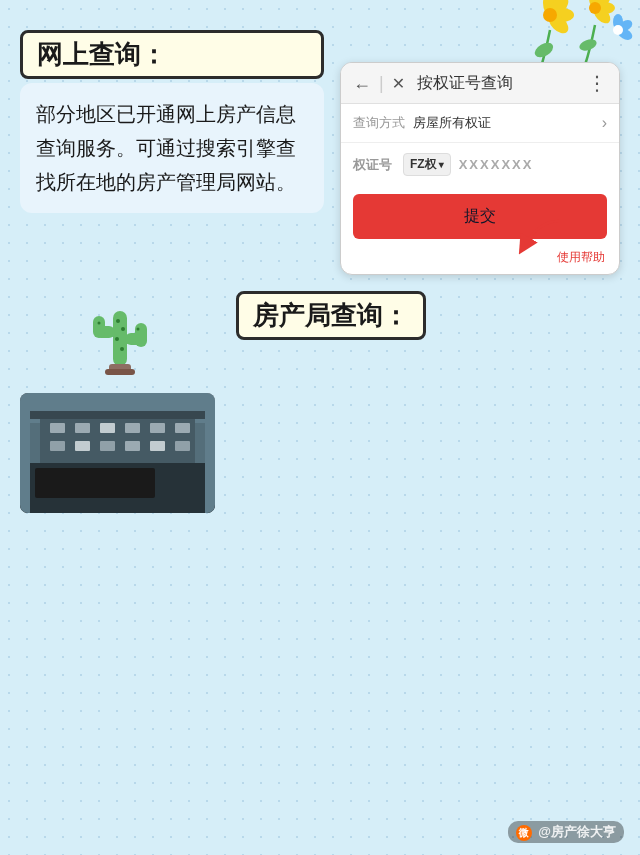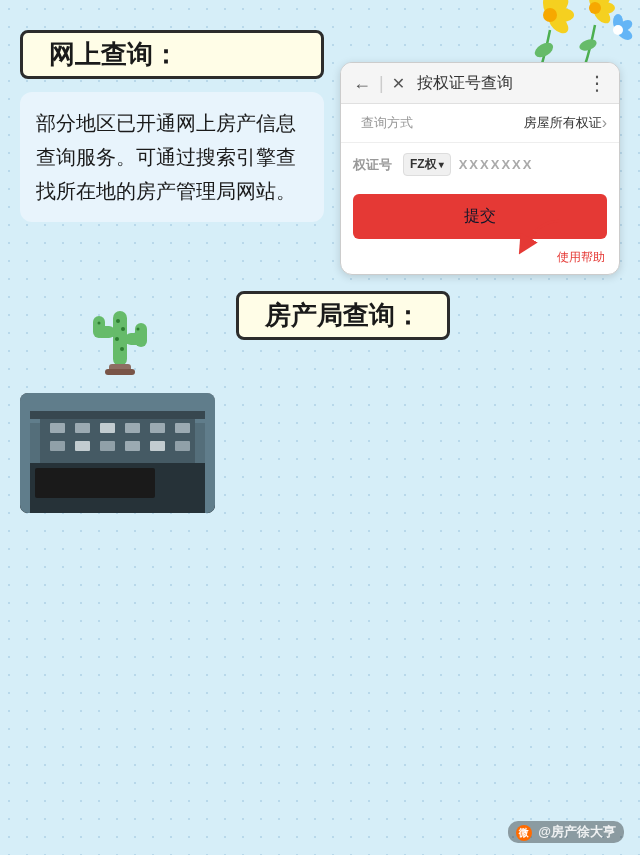--- a/index.html
+++ b/index.html
@@ -38,26 +38,26 @@
       width: 280px;
       display: flex;
       flex-direction: column;
     }
 
     
     .section-title-badge {
       display: inline-block;
       border: 3px solid #2c2c2c;
       border-radius: 8px;
-      padding: 4px 26px;
+      padding: 4px 14px;
       background: #fffde7;
       font-size: 26px;
       font-weight: bold;
       color: #1a1a1a;
-      margin-bottom: 13px;
+      margin-bottom: 4px;
       white-space: nowrap;
     }
 
     
     .text-box {
       background: #e8f4fc;
       border-radius: 12px;
       padding: 14px 16px;
       font-size: 20px;
       line-height: 1.7;
@@ -111,21 +111,20 @@
       color: #555;
     }
 
     .phone-row {
       display: flex;
       align-items: center;
       padding: 10px 12px;
       border-bottom: 1px solid #eee;
       font-size: 14px;
       color: #333;
-      text-align: right;
     }
 
     .phone-row-label {
       color: #999;
       width: 60px;
       font-size: 13px;
     }
 
     .phone-row-value {
       flex: 1;

